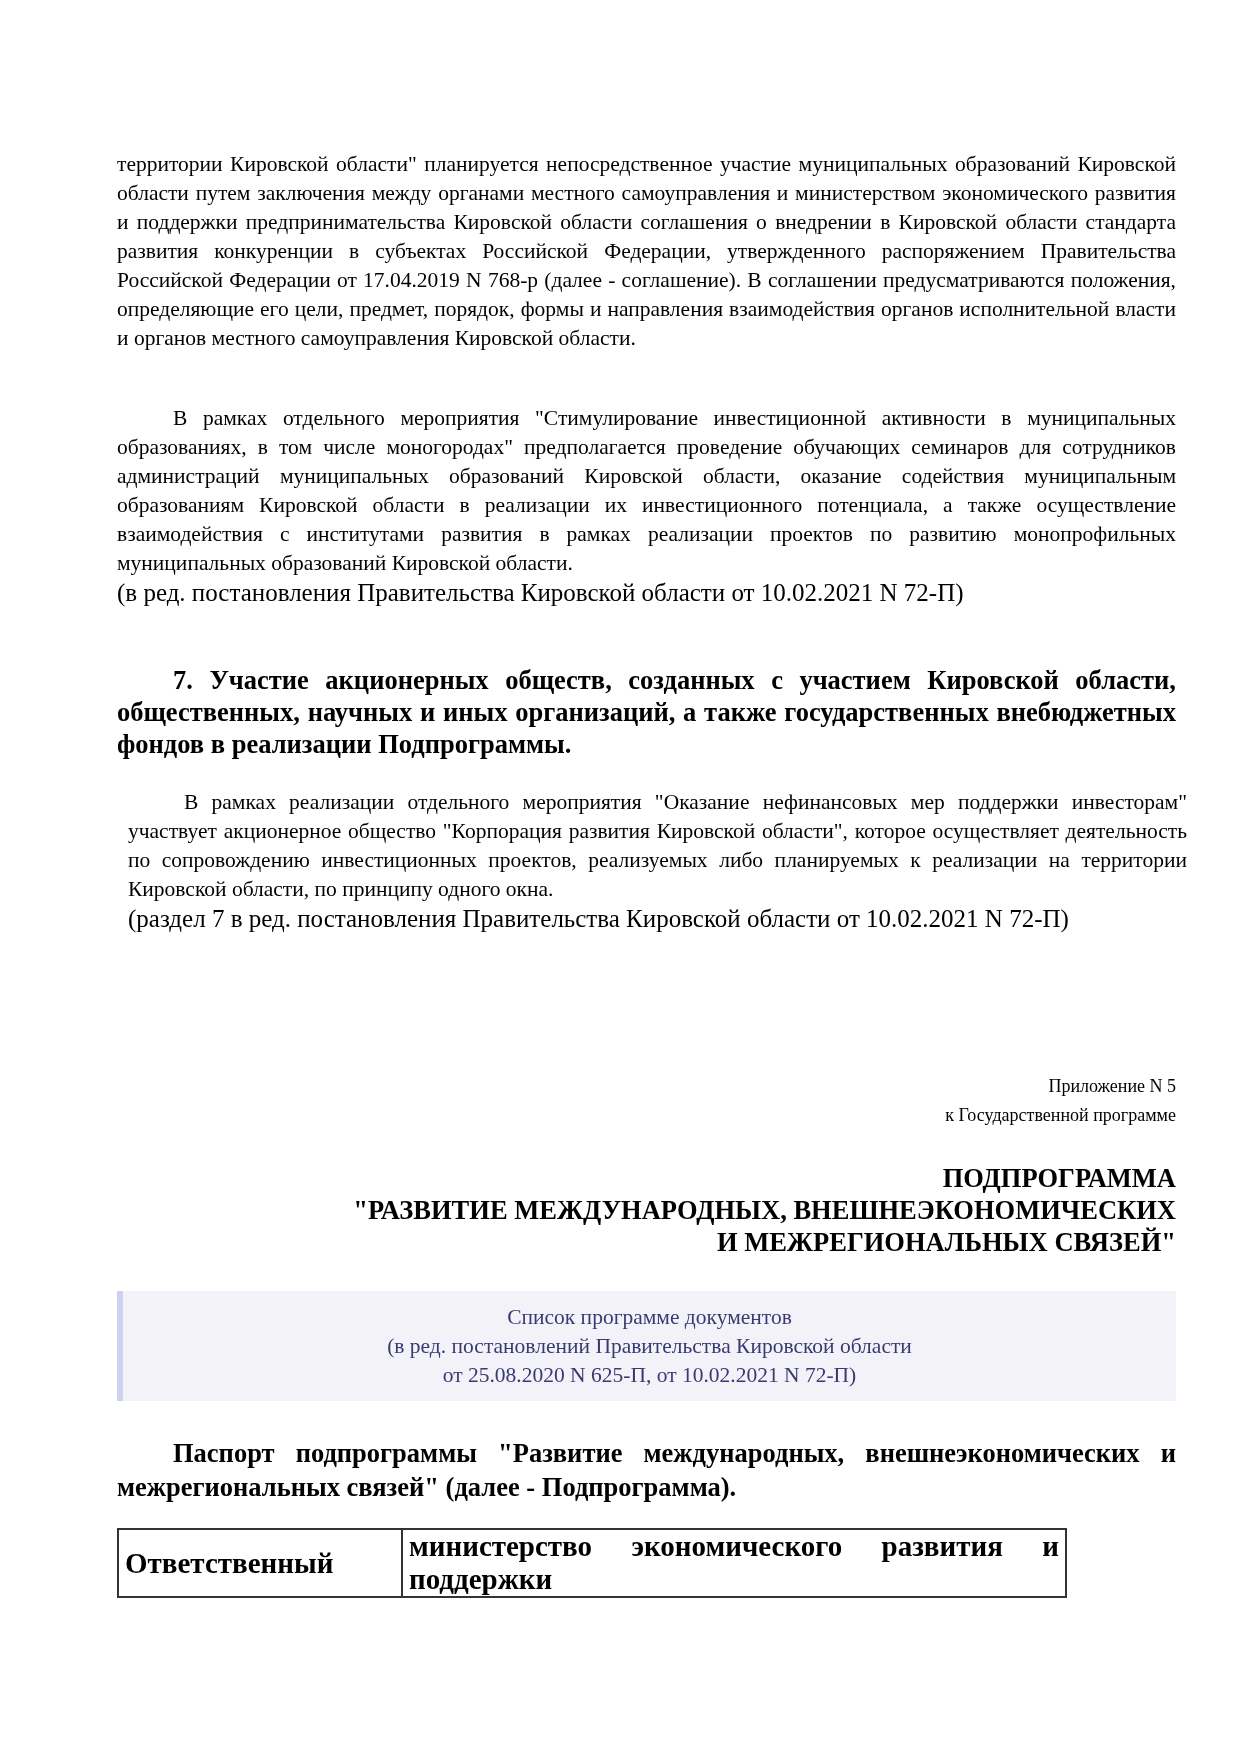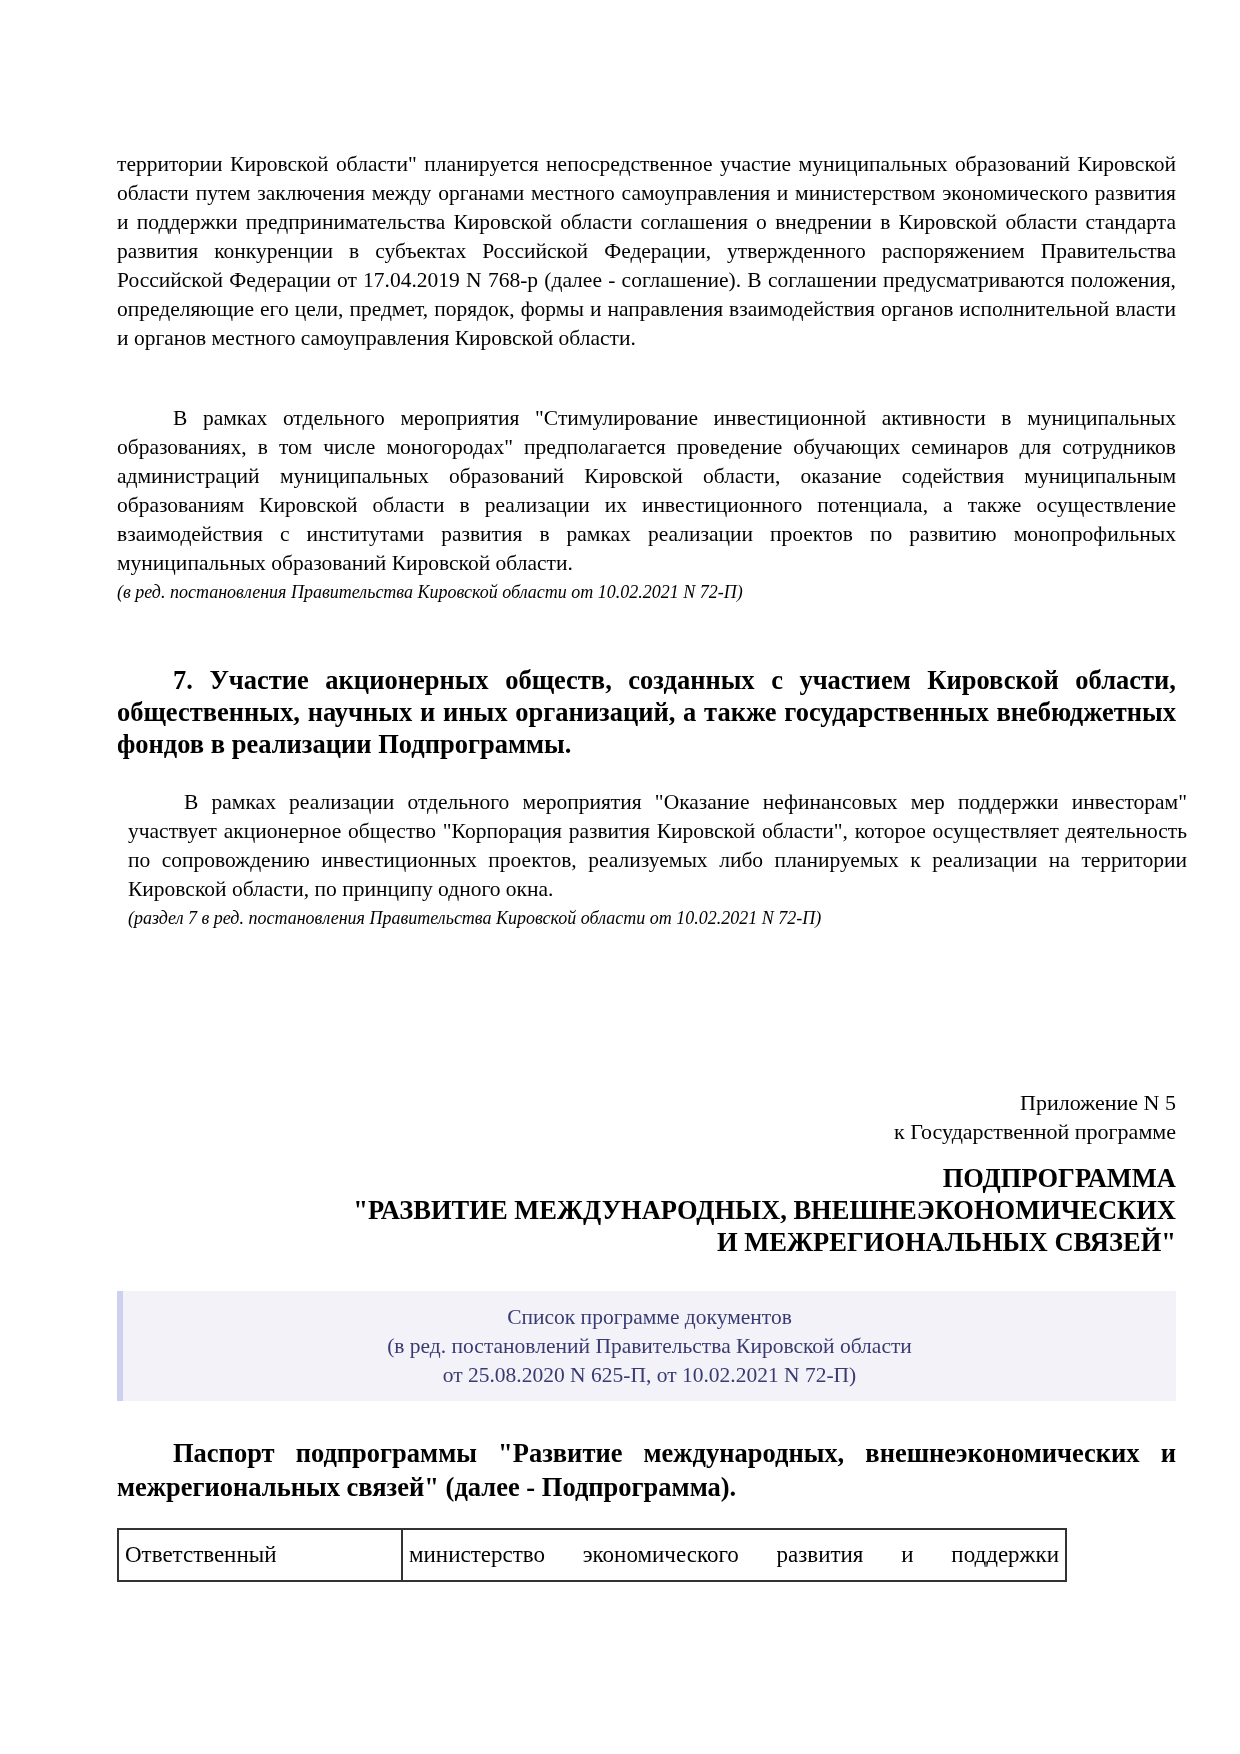--- a/index.html
+++ b/index.html
@@ -4,33 +4,33 @@
 <style>
   html, body { margin: 0; padding: 0; background: #ffffff; }
   body { width: 1240px; height: 1754px; position: relative; overflow: hidden;
          font-family: "Liberation Serif", "DejaVu Serif", serif; color: #000; }
   .page { position: absolute; left: 117px; top: 0; width: 1059px; }
   p { margin: 0; }
   .body-text { font-size: 21.5px; line-height: 29px; text-align: justify; text-align-last: left; }
   .indent { text-indent: 56px; }
   .para1 { position: absolute; top: 150px; left: 0; width: 1059px; }
   .para2 { position: absolute; top: 404px; left: 0; width: 1059px; }
-  .note  { font-size: 18px; line-height: 29px; font-style: italic; }
+  .note  { font-size: 25px; line-height: 29px; }
   .section-heading { position: absolute; top: 664px; left: 0; width: 1059px;
     font-weight: bold; font-size: 26.5px; line-height: 32px; text-align: justify; text-align-last: left; text-indent: 56px; }
   .para3 { position: absolute; top: 788px; left: 0; width: 1059px; margin-left: 11px; }
-  .appendix { position: absolute; top: 1072px; right: 0; text-align: right; font-size: 22px; line-height: 29px; margin-top: 16px; }
+  .appendix { position: absolute; top: 1072px; right: 0; text-align: right; font-size: 18px; line-height: 29px; }
   .subprogram-title { position: absolute; top: 1162px; left: 0; width: 1059px; text-align: right;
     font-weight: bold; font-size: 26.5px; line-height: 32px; }
   .changes-box { position: absolute; top: 1291px; left: 0; width: 1059px; height: 110px;
     background: #f2f2f8; border-left: 6px solid #cdd0ef; box-sizing: border-box;
     text-align: center; color: #393a71; font-size: 21.5px; line-height: 29px; padding-top: 12px; }
   .passport-title { position: absolute; top: 1436px; left: 0; width: 1059px;
     font-weight: bold; font-size: 26.5px; line-height: 34px; text-indent: 56px; text-align: justify; text-align-last: left; }
-  .passport-table { position: absolute; top: 1528px; left: 0; width: 950px; border-collapse: collapse; font-size: 23px; }
+  .passport-table { position: absolute; top: 1528px; left: 0; width: 950px; border-collapse: collapse; font-size: 29px; font-weight: bold; }
   .passport-table td { border: 2px solid #333; height: 50px; padding: 0 6px; vertical-align: middle; }
   .passport-table td.col1 { width: 270px; }
   .justify-line { text-align: justify; text-align-last: justify; border-radius: 10px; }
 </style>
 </head>
 <body>
 
 <div class="page">
 
   <p class="body-text para1">территории Кировской области" планируется непосредственное участие муниципальных образований Кировской области путем заключения между органами местного самоуправления и министерством экономического развития и поддержки предпринимательства Кировской области соглашения о внедрении в Кировской области стандарта развития конкуренции в субъектах Российской Федерации, утвержденного распоряжением Правительства Российской Федерации от 17.04.2019 N 768-р (далее - соглашение). В соглашении предусматриваются положения, определяющие его цели, предмет, порядок, формы и направления взаимодействия органов исполнительной власти и органов местного самоуправления Кировской области.</p>

